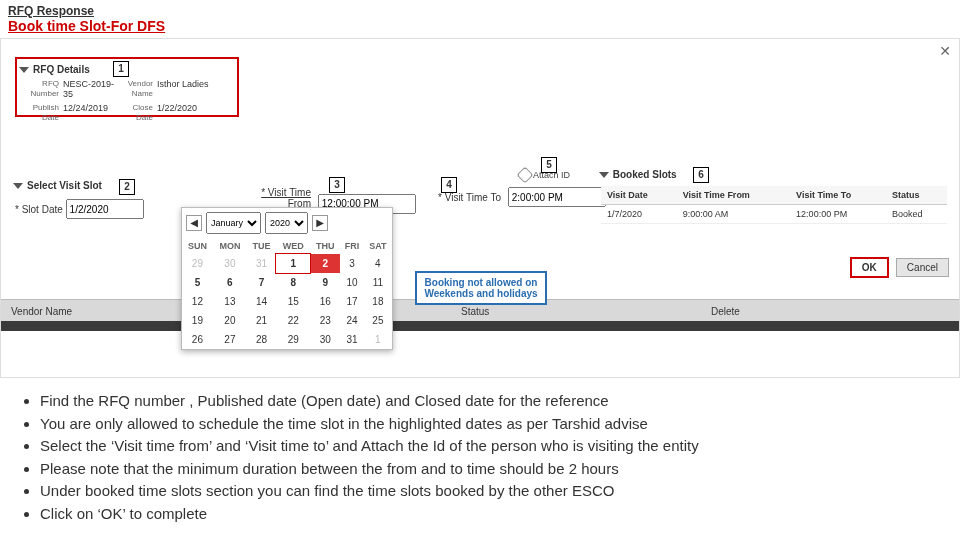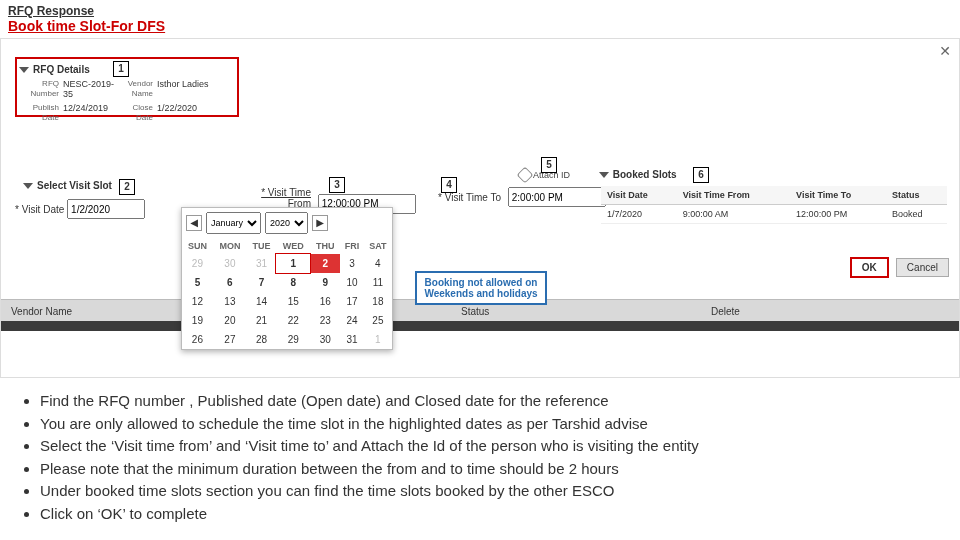--- a/index.html
+++ b/index.html
@@ -11,21 +11,21 @@
   .rfqbox { position:absolute; top:18px; left:14px; width:224px; height:60px; border:2px solid #c00; padding:4px; box-sizing:border-box; }
   .section-head { font-weight:bold; font-size:10px; color:#333; }
   .tri { display:inline-block; width:0;height:0; border-top:5px solid transparent; border-bottom:5px solid transparent; border-left:6px solid #555; margin-right:3px; transform:rotate(0deg); vertical-align:middle;}
   .tri.down { transform:rotate(90deg); }
   .kv { display:flex; font-size:9px; margin-top:4px; }
   .kv .lbl { width:38px; color:#666; text-align:right; margin-right:4px; line-height:10px; font-size:8px; }
   .kv .val { width:52px; }
 
   .callout-num { position:absolute; width:14px; height:14px; border:1px solid #000; background:#fff; text-align:center; line-height:14px; font-size:10px; font-weight:bold; }
 
-  .svsec { position:absolute; top:140px; left:24px; }
+  .svsec { position:absolute; top:140px; left:14px; }
   .svlabel { font-size:10px; font-weight:bold; }
   .vdate { position:absolute; top:160px; left:14px; font-size:10px; }
   .vdate input { font-size:10px; width:70px; height:14px; }
 
   .vtf { position:absolute; top:148px; left:260px; font-size:10px; }
   .vtf .lbl { display:inline-block; width:50px; text-align:right; margin-right:4px;text-decoration:underline; }
   .vtf input { font-size:10px; width:90px; height:14px; }
 
   .vtt { position:absolute; top:148px; left:428px; font-size:10px; }
   .vtt .lbl { display:inline-block; width:72px; text-align:right; margin-right:4px; }
@@ -92,21 +92,21 @@
   </div>
   <div class="callout-num" style="top:22px; left:112px;">1</div>
 
   <div class="svsec">
     <span class="tri down"></span>
     <span class="svlabel">Select Visit Slot</span>
   </div>
   <div class="callout-num" style="top:140px; left:118px;">2</div>
 
   <div class="vdate">
-    <span>* Visit Date</span>
+    <span>* Slot Date</span>
     <input type="text" value="1/2/2020" style="">
   </div>
 
   <div class="vtf">
     <span class="lbl">* Visit Time From</span>
     <input type="text" value="12:00:00 PM" style="">
   </div>
   <div class="callout-num" style="top:138px; left:328px;">3</div>
 
   <div class="vtt">

